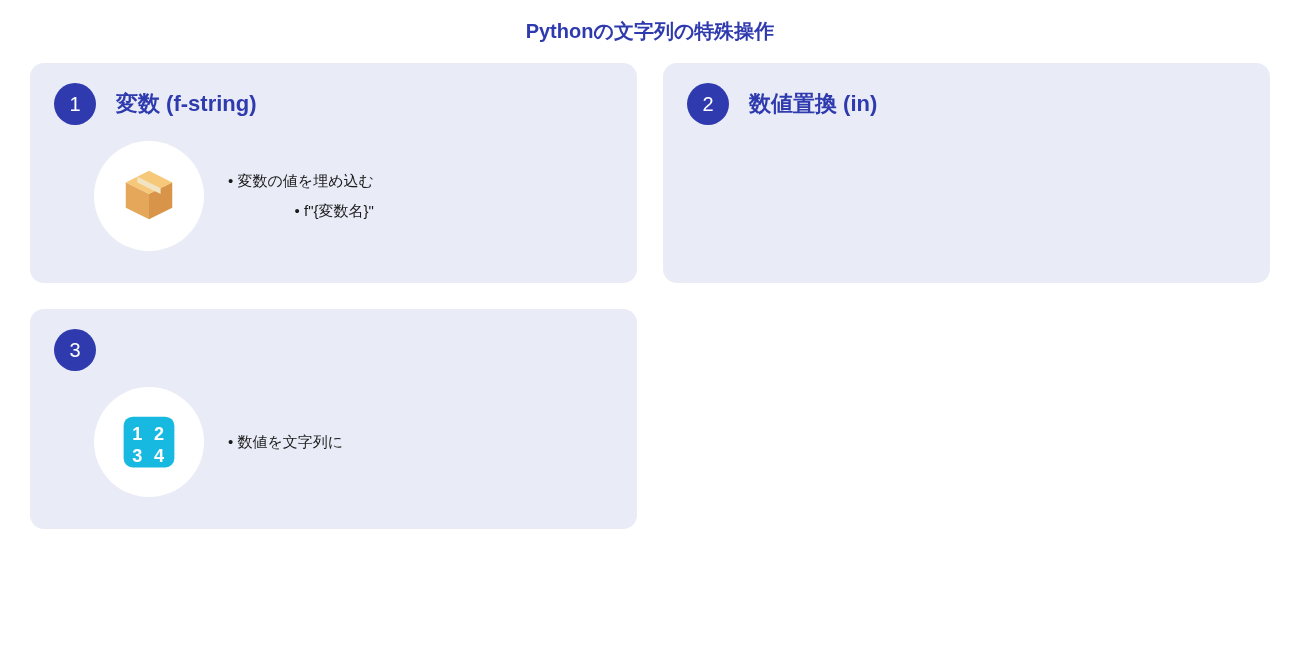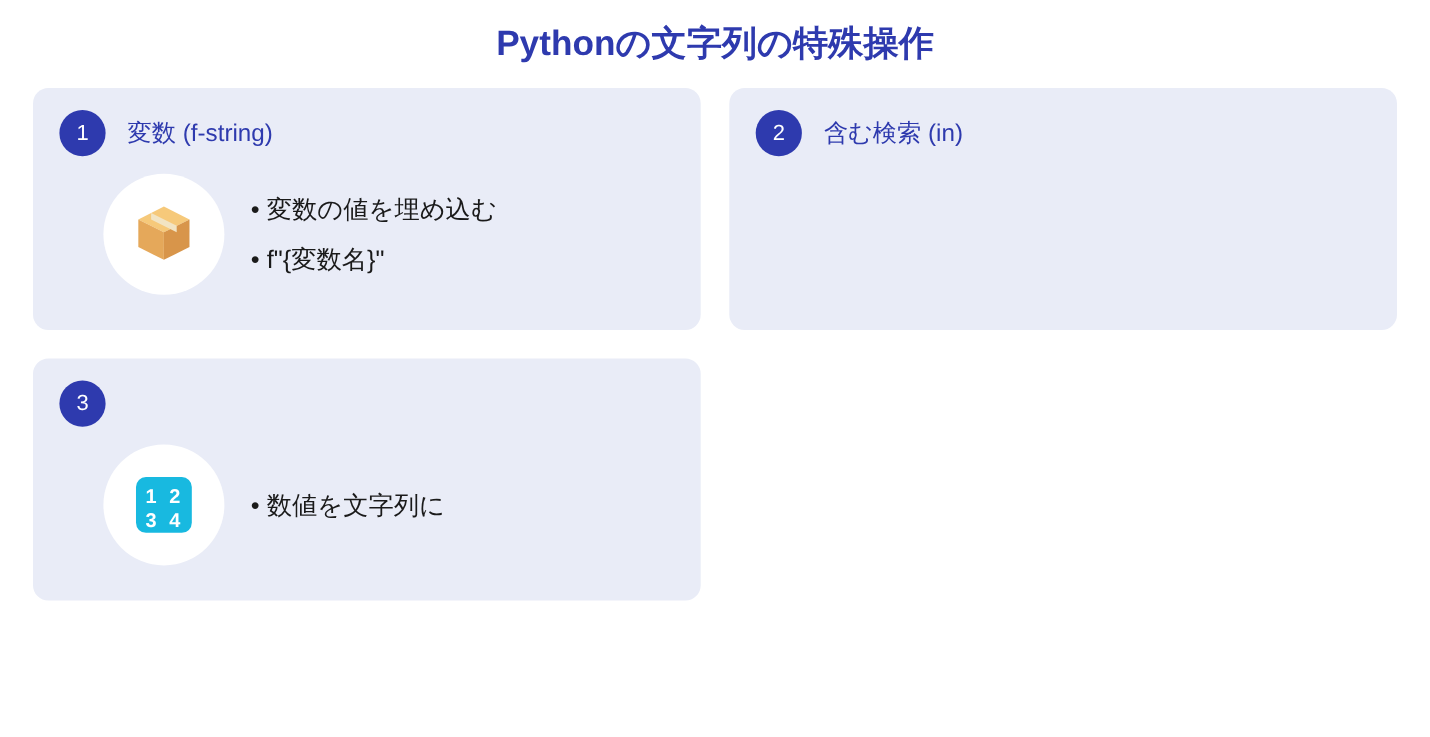--- a/index.html
+++ b/index.html
@@ -6,21 +6,21 @@
   body {
     width: 1300px;
     height: 670px;
     background: #ffffff;
     font-family: "Hiragino Sans", "Meiryo", sans-serif;
     padding: 10px 20px;
   }
   .title {
     text-align: center;
     color: #2e3aae;
-    font-size: 32px;
+    font-size: 20px;
     font-weight: 700;
     margin: 8px 0 18px 0;
   }
   .grid {
     display: grid;
     grid-template-columns: 1fr 1fr;
     gap: 26px;
     padding: 0 10px;
   }
   .card {
@@ -44,21 +44,21 @@
     display: flex;
     align-items: center;
     justify-content: center;
     font-size: 20px;
     font-weight: 500;
     flex-shrink: 0;
   }
   .card-title {
     color: #2e3aae;
     font-size: 22px;
-    font-weight: 400;
+    font-weight: 700;
     line-height: 1.3;
   }
   .card-body {
     display: flex;
     align-items: center;
     gap: 24px;
     padding-left: 40px;
   }
   .icon-circle {
     width: 110px;
@@ -66,22 +66,23 @@
     border-radius: 50%;
     background: #ffffff;
     display: flex;
     align-items: center;
     justify-content: center;
     flex-shrink: 0;
   }
   .bullets {
     list-style: none;
     color: #1a1a1a;
-    font-size: 23px;
+    font-size: 15px;
     line-height: 2;
+    text-align: right;
   }
   .bullets li::before {
     content: "• ";
     color: #1a1a1a;
   }
 </style>
 </head>
 <body>
 
 <h1 class="title">Pythonの文字列の特殊操作</h1>
@@ -105,21 +106,21 @@
       <ul class="bullets">
         <li>変数の値を埋め込む</li>
         <li>f"{変数名}"</li>
       </ul>
     </div>
   </div>
 
   <div class="card">
     <div class="card-header">
       <div class="badge">2</div>
-      <div class="card-title">含む検索 (in)</div>
+      <div class="card-title">数値置換 (in)</div>
     </div>
   </div>
 
   <div class="card">
     <div class="card-header">
       <div class="badge">3</div>
     </div>
     <div class="card-body">
       <div class="icon-circle">
         <svg width="58" height="58" viewBox="0 0 64 64">

